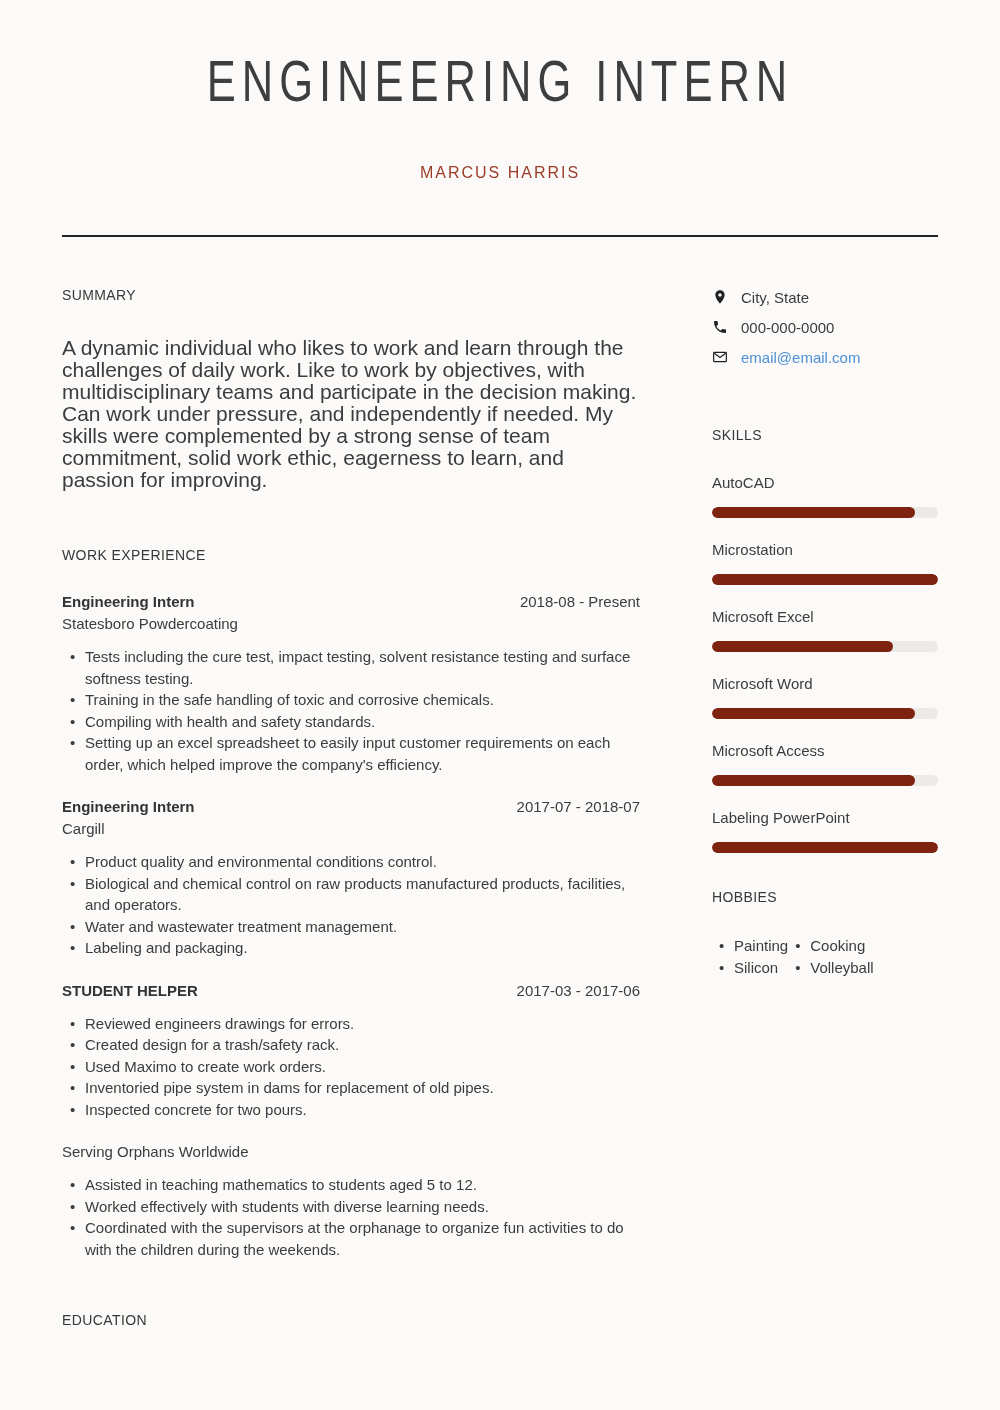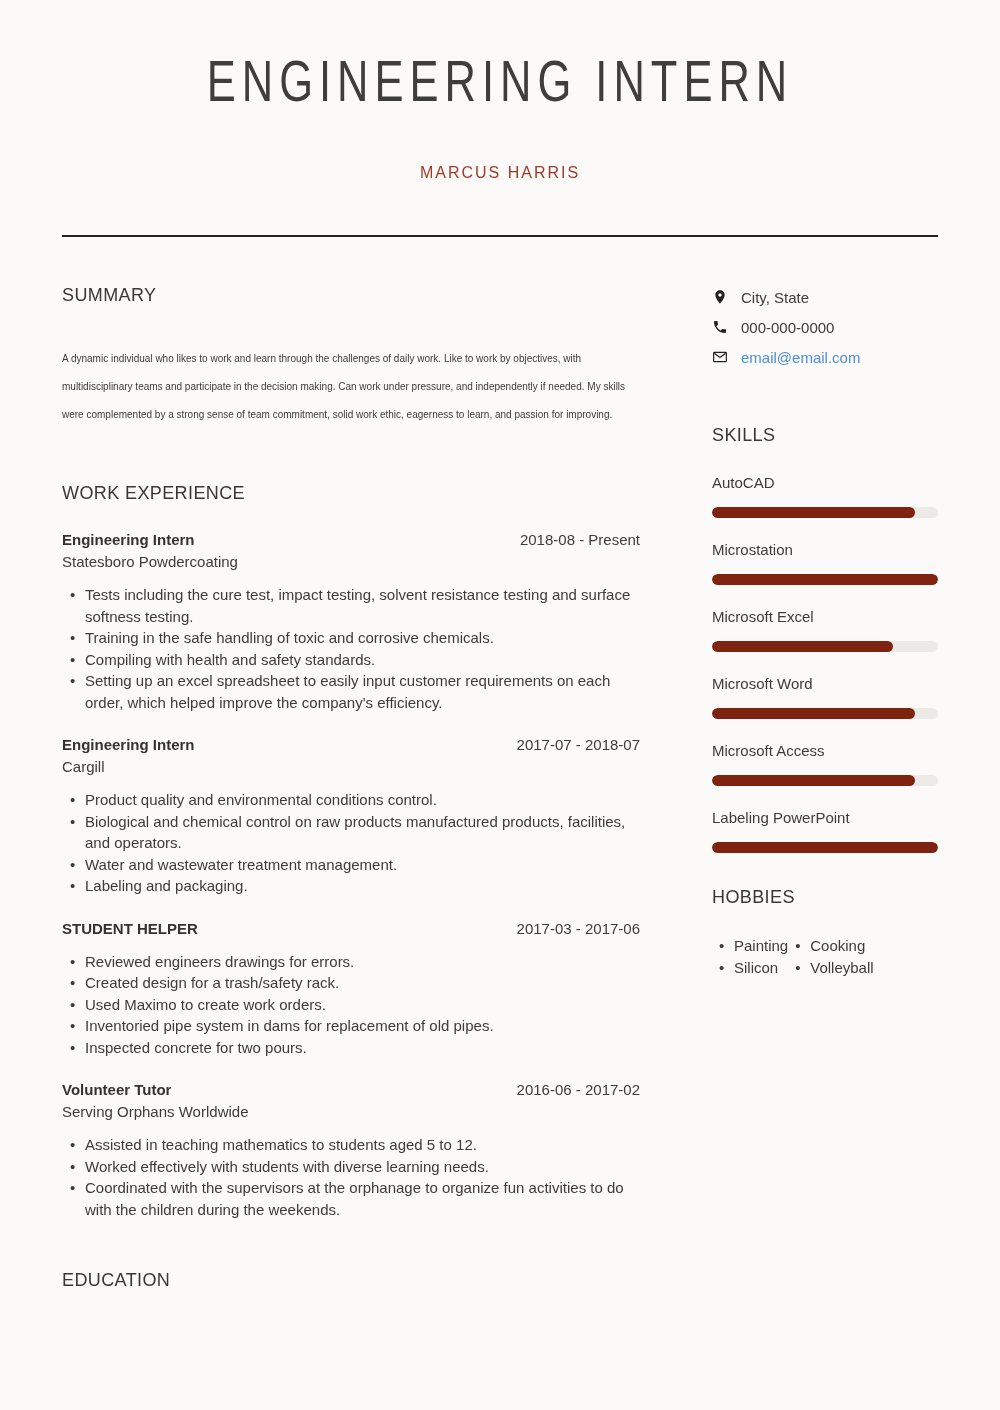--- a/index.html
+++ b/index.html
@@ -39,32 +39,32 @@
     border-top: 2px solid #222;
   }
 
   
   .columns { display: flex; margin-top: 48px; }
   .col-main { width: 578px; flex: 0 0 578px; }
   .col-gap { flex: 1; }
   .col-side { width: 226px; flex: 0 0 226px; }
 
   h2.sec {
-    font-size: 18px;
+    font-size: 14px;
     font-weight: 400;
     letter-spacing: 0.4px;
     color: #383838;
     line-height: 20px;
   }
 
   
   .summary-text {
-    margin-top: 40px;
-    font-size: 10px;
-    line-height: 28px;
+    margin-top: 32px;
+    font-size: 21px;
+    line-height: 22px;
   }
 
   
   .sec-work { margin-top: 54px; }
   .jobs { margin-top: 26px; }
   .job { margin-top: 21px; }
   .job:first-child { margin-top: 0; }
   .job-head { display: flex; justify-content: space-between; align-items: baseline; line-height: 22px; }
   .job-title { font-size: 15px; font-weight: 700; color: #333; }
   .job-dates { font-size: 15px; color: #3c3c3c; }
@@ -193,24 +193,20 @@
     <ul class="bullets">
                 <li>Reviewed engineers drawings for errors.</li>
                 <li>Created design for a trash/safety rack.</li>
                 <li>Used Maximo to create work orders.</li>
                 <li>Inventoried pipe system in dams for replacement of old pipes.</li>
                 <li>Inspected concrete for two pours.</li>
               </ul>
   </div>
 
   <div class="job">
-    <div class="job-head">
-      <span class="job-title">Volunteer Tutor</span>
-      <span class="job-dates">2016-06 - 2017-02</span>
-    </div>
     <div class="job-company">Serving Orphans Worldwide</div>
     <ul class="bullets">
                 <li>Assisted in teaching mathematics to students aged 5 to 12.</li>
                 <li>Worked effectively with students with diverse learning needs.</li>
                 <li>Coordinated with the supervisors at the orphanage to organize fun activities to do with the children during the weekends.</li>
               </ul>
   </div>
 </div>
       </section>
 

